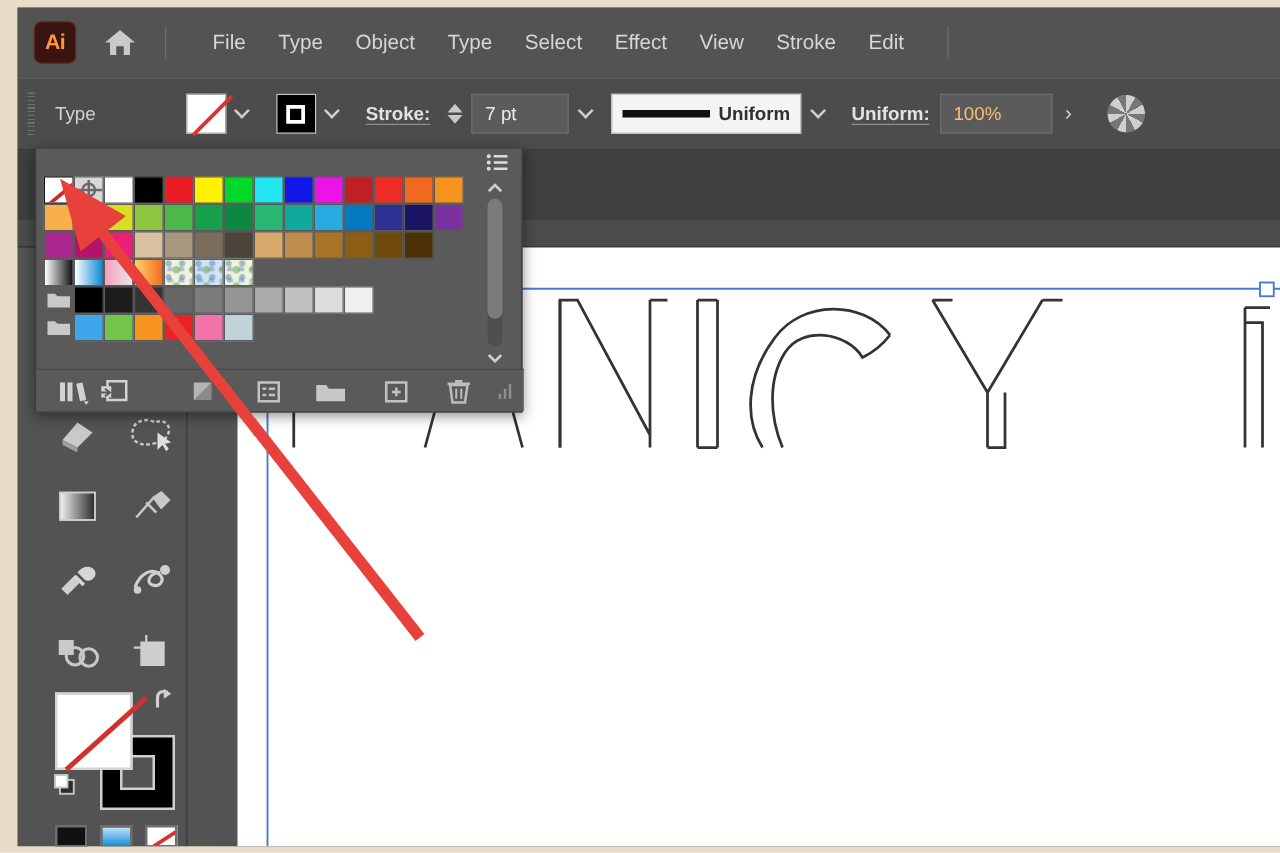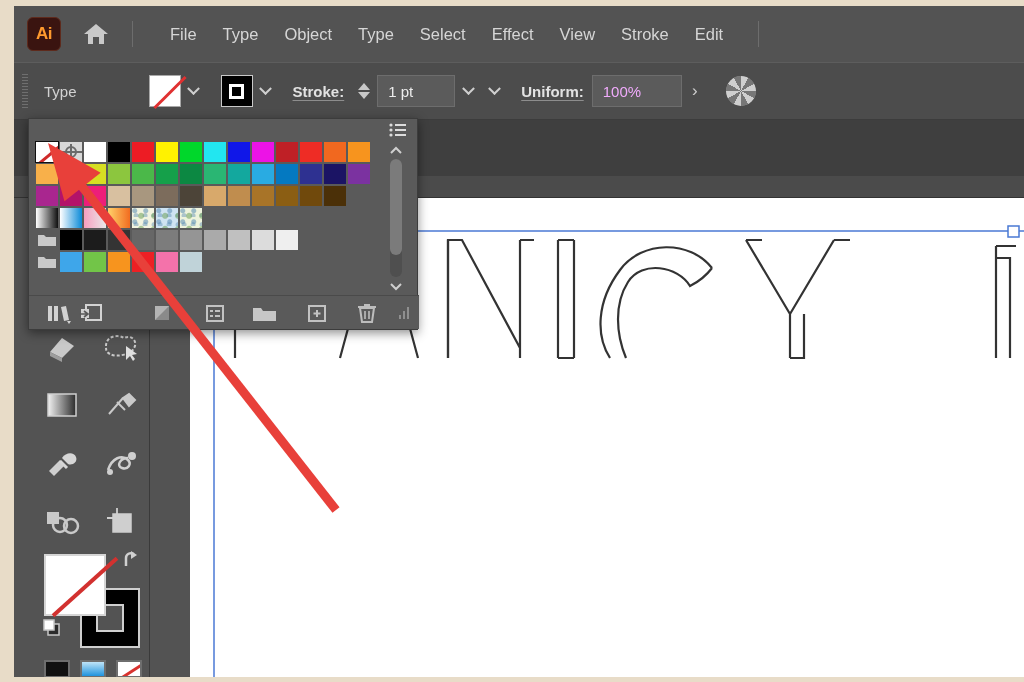--- a/index.html
+++ b/index.html
@@ -165,21 +165,21 @@
     color: #e2e2e2; font-size: 15px; font-weight: bold;
     margin-left: 14px;
     text-decoration: underline; text-decoration-color: #8d8d8d;
     text-underline-offset: 3px;
   }
   .opacity-field {
     margin-left: 8px;
     width: 90px; height: 32px;
     background: #5b5b5b;
     border: 1px solid #6d6d6d;
-    color: #f0abfc; font-size: 15px;
+    color: #fdba74; font-size: 15px;
     display: flex; align-items: center;
     padding-left: 10px;
   }
   .arrow-right {
     width: 26px; height: 32px;
     display: flex; align-items: center; justify-content: center;
     color: #cfcfcf; font-size: 17px;
   }
   .wheel-icon {
     margin-left: 18px;
@@ -450,25 +450,29 @@
             <div class="chev"></div>
           </div>
       </div>
 
       <div class="stroke-text">Stroke:</div>
 
       <div class="spinner">
         <div class="spin-up"></div>
         <div class="spin-dn"></div>
       </div>
-      <div class="num-field">1 pt</div>
+      <div class="num-field">7 pt</div>
       <div class="chev-btn">
           <div class="chev"></div>
         </div>
 
+      <div class="profile-box">
+        <div class="profile-line"></div>
+        <div class="profile-label">Uniform</div>
+      </div>
       <div class="chev-btn">
           <div class="chev"></div>
         </div>
 
       <div class="opacity-label">Uniform:</div>
       <div class="opacity-field">100%</div>
       <div class="arrow-right">›</div>
 
       <div class="wheel-icon"></div>
     </div>

